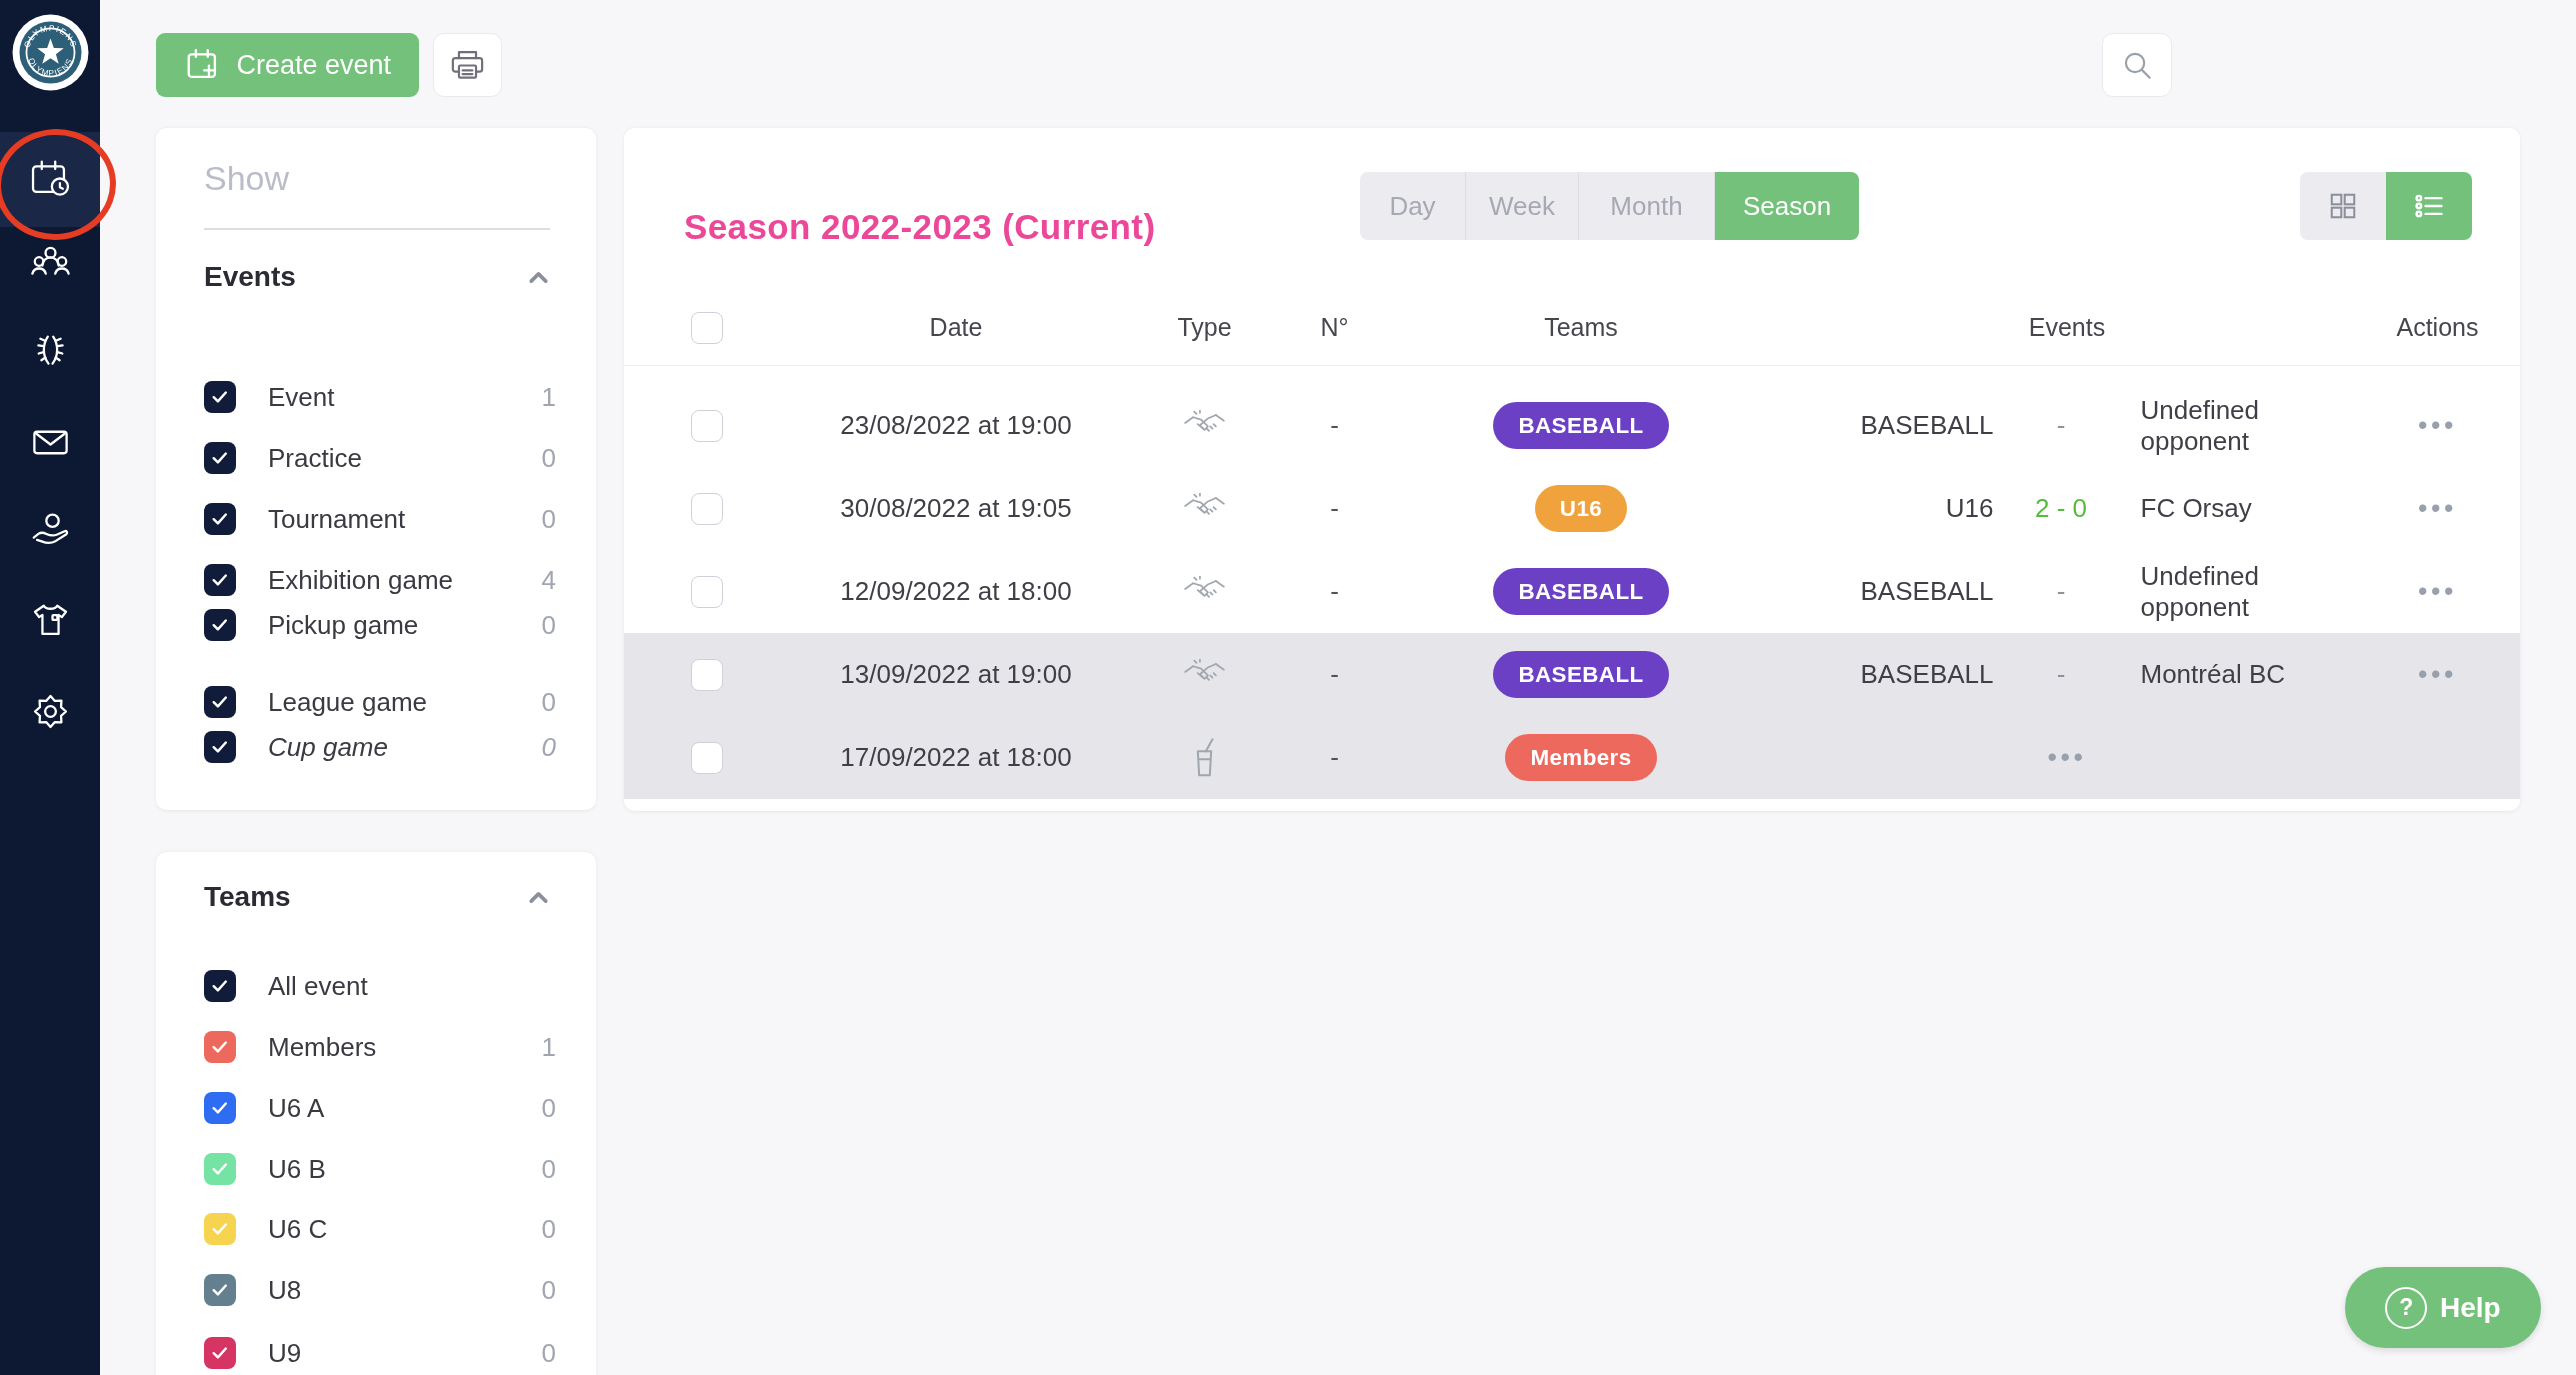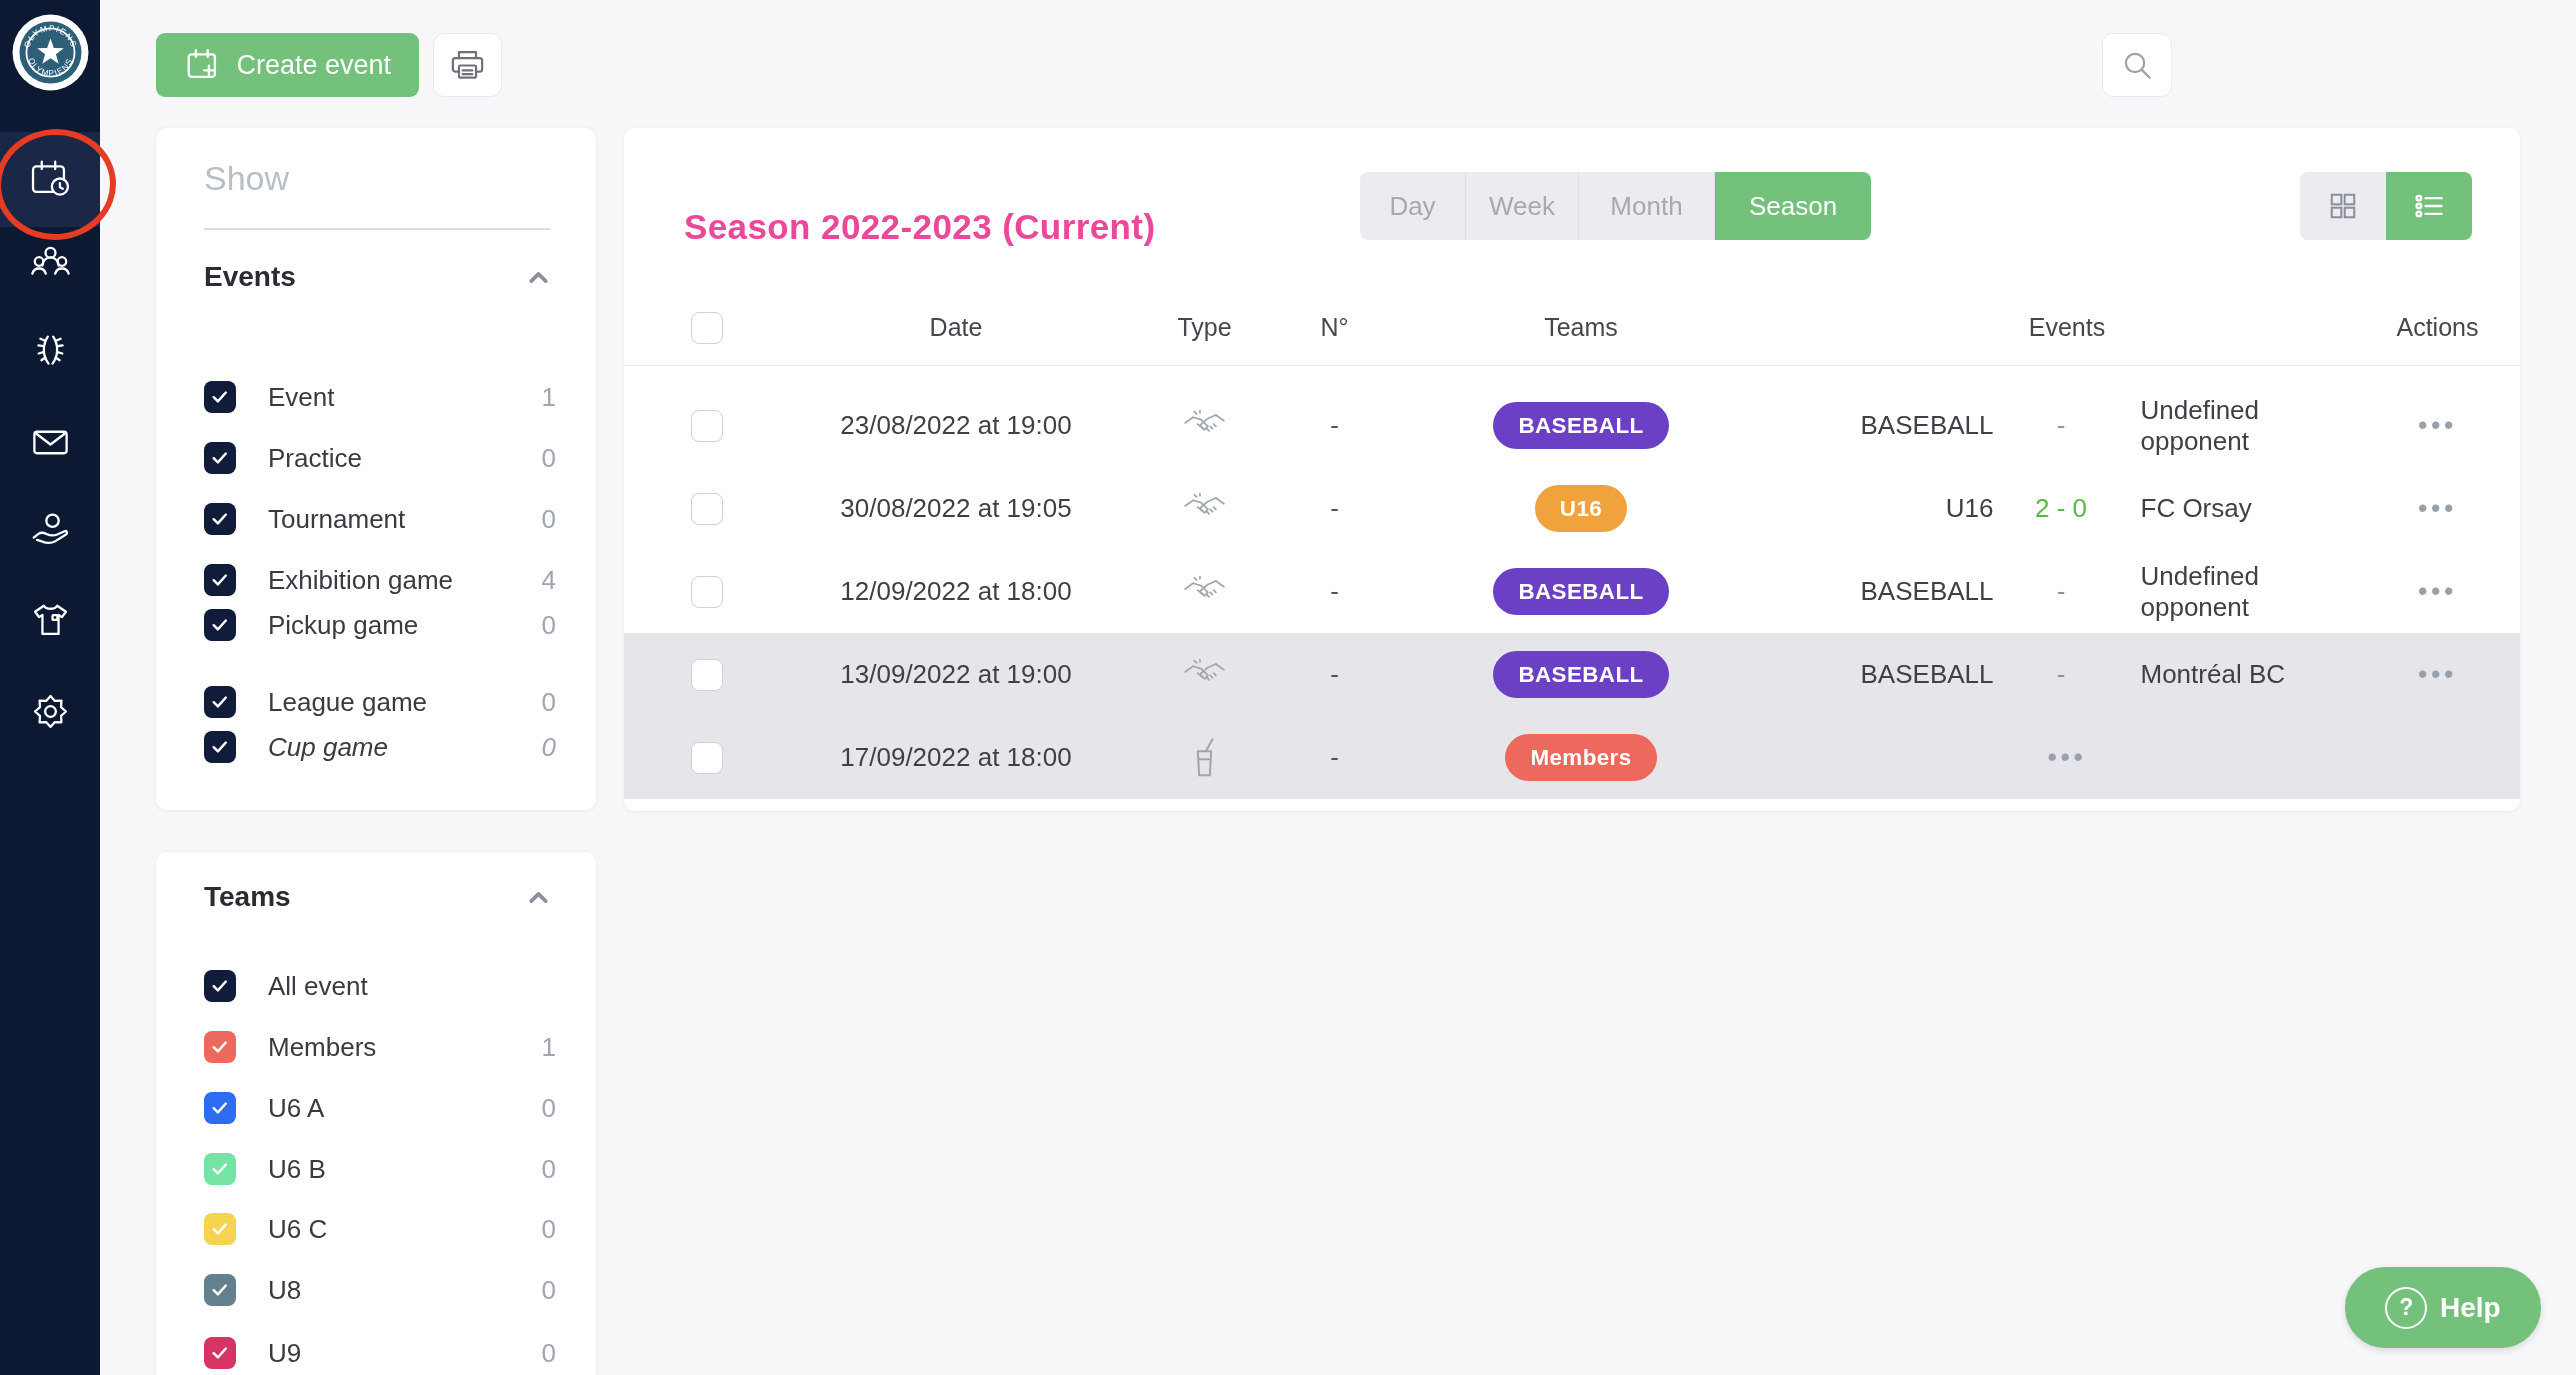--- a/index.html
+++ b/index.html
@@ -363,21 +363,21 @@
     </label>
   </section>
 
   <section class="card card-main">
     <h1 class="main-title">Season 2022-2023 (Current)</h1>
 
     <div class="view-tabs">
       <div class="vtab" style="width:106px;">Day</div>
       <div class="vtab" style="width:113px;">Week</div>
       <div class="vtab" style="width:136px;">Month</div>
-      <div class="vtab active" style="width: 156px; background: rgb(116, 193, 124);">Season</div>
+      <div class="vtab active" style="width: 144px; background: rgb(116, 193, 124);">Season</div>
     </div>
 
     <div class="layout-toggle">
       <div class="ltab grid">
         <svg viewBox="0 0 32 32" width="36" height="36">
           <rect x="6" y="6" width="8.5" height="8.5"></rect>
             <rect x="17.5" y="6" width="8.5" height="8.5"></rect>
           <rect x="6" y="17.5" width="8.5" height="8.5"></rect>
             <rect x="17.5" y="17.5" width="8.5" height="8.5"></rect>
         </svg>

